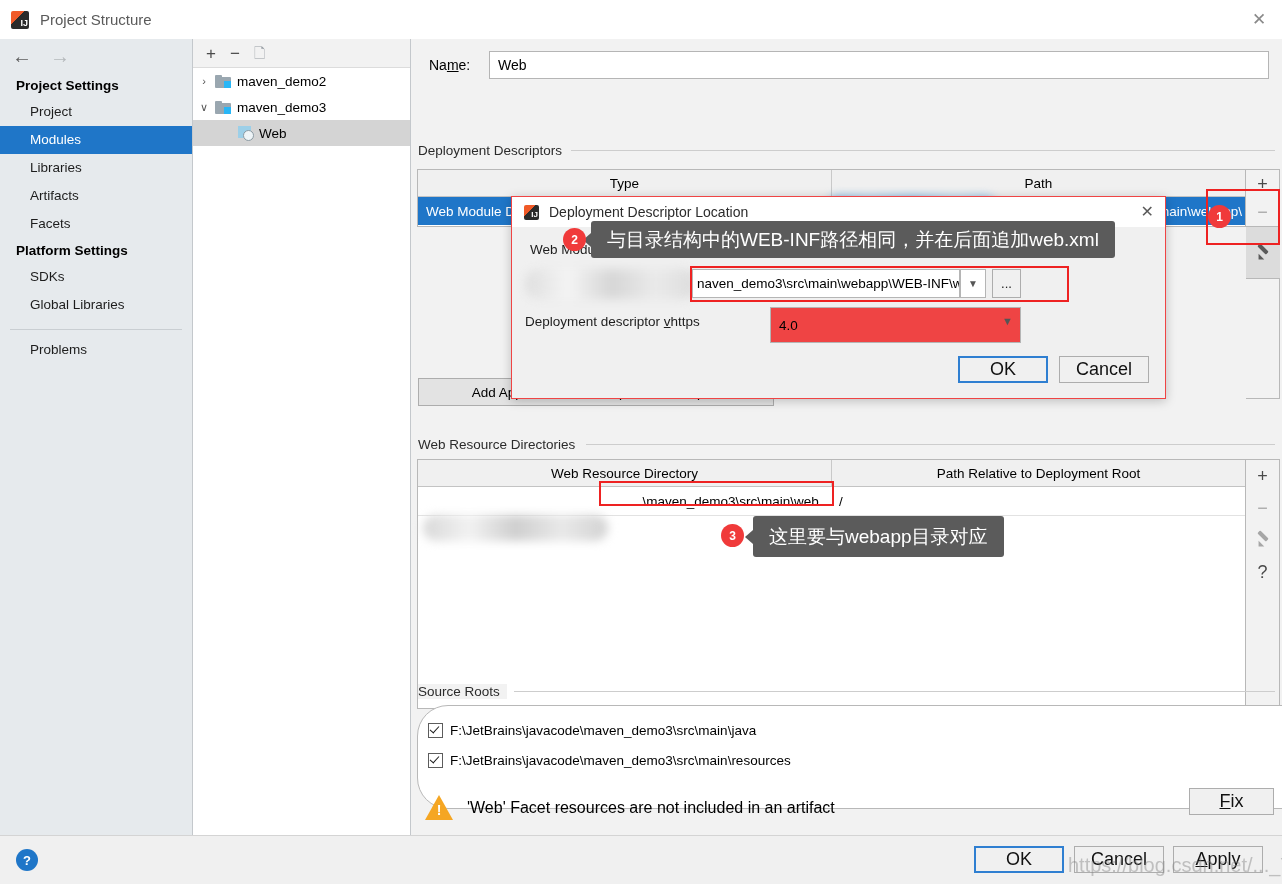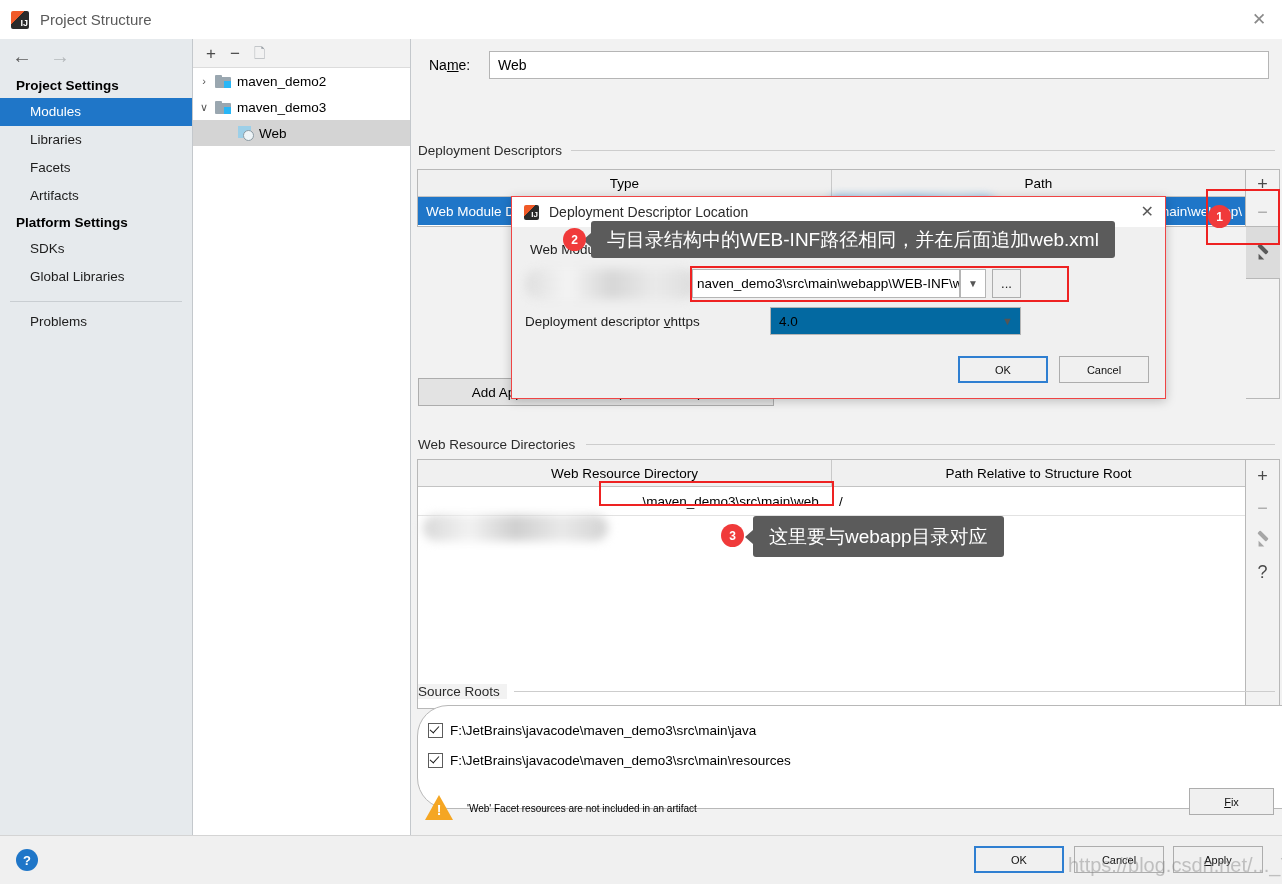--- a/index.html
+++ b/index.html
@@ -136,21 +136,21 @@
     background:#5a5a5a; transform:rotate(45deg); border-radius:1px;
   }
   .pencil::after {
     content:""; position:absolute; left:1px; bottom:1px; border-left:4px solid transparent;
     border-right:4px solid transparent; border-top:4px solid #5a5a5a; transform:rotate(45deg);
   }
   .pencil.dim::before { background:#a6a6a6; }
   .pencil.dim::after { border-top-color:#a6a6a6; }
 
   .btn {
-    background:#f0f0f0; border:1px solid #adadad; font-size:11px; color:#111;
+    background:#f0f0f0; border:1px solid #adadad; font-size:18px; color:#111;
     display:flex; align-items:center; justify-content:center; box-sizing:border-box;
   }
   .btn.primary { border:2px solid #2f7fd1; background:#f0f0f0; }
 
   .addapp-btn {
     position:absolute; left:418px; top:378px; width:356px; height:28px;
     background:#e3e3e3; border:1px solid #adadad; box-sizing:border-box;
     display:flex; align-items:center; justify-content:center; font-size:13.5px;
   }
 
@@ -244,24 +244,25 @@
     <div class="tb-close">✕</div>
   </div>
 
   <div class="sidebar">
     <div class="nav-arrows">
       <span class="arrow">←</span>
       <span class="arrow disabled">→</span>
     </div>
 
     <div class="grp-head">Project Settings</div>
+    <div class="nav-item">Project</div>
     <div class="nav-item selected">Modules</div>
     <div class="nav-item">Libraries</div>
+    <div class="nav-item">Artifacts</div>
     <div class="nav-item">Facets</div>
-    <div class="nav-item">Artifacts</div>
 
     <div class="grp-head">Platform Settings</div>
     <div class="nav-item">SDKs</div>
     <div class="nav-item">Global Libraries</div>
 
     <div class="sidebar-sep"></div>
     <div class="nav-item">Problems</div>
   </div>
 
   <div class="treepanel">
@@ -340,21 +341,21 @@
     <div class="side-tools" style="left:835px; top:240px; height:120px; border-top:none;"></div>
 
     <div class="addapp-btn" style="left:7px; top:339px;">Add Application Server specific descriptor</div>
 
     <div class="group-title" style="left:7px; top:398px;">Web Resource Directories</div>
     <div class="group-line" style="left:175px; top:405px; width:689px;"></div>
 
     <div class="tbl" style="left:6px; top:420px; width:829px; height:250px;">
       <div class="tbl-head">
         <div class="th sep" style="width:414px;">Web Resource Directory</div>
-        <div class="th" style="width:413px;">Path Relative to Structure Root</div>
+        <div class="th" style="width:413px;">Path Relative to Deployment Root</div>
       </div>
       <div class="tbl-row" style="border-bottom:1px solid #e2e2e2;">
         <div class="cell" style="width:414px; justify-content:flex-end; padding-right:2px;">\maven_demo3\src\main\web...</div>
         <div class="cell" style="width:413px; padding-left:7px;">/</div>
       </div>
     </div>
 
     <div class="blur-blob" style="left:12px; top:476px; width:185px; height:26px;
                 background:linear-gradient(90deg,#d8d8d8,#f2f2f2,#cfcfcf,#e9e9e9,#d2d2d2);"></div>
 
@@ -376,21 +377,21 @@
         <span>F:\JetBrains\javacode\maven_demo3\src\main\java</span>
       </div>
       <div class="srcrow">
         <span class="cbx"></span>
         <span>F:\JetBrains\javacode\maven_demo3\src\main\resources</span>
       </div>
     </div>
 
     <div style="position:absolute; left:14px; top:756px; display:flex; align-items:center; gap:14px;">
       <span class="warn-tri"></span>
-      <span style="font-size:10px;">'Web' Facet resources are not included in an artifact</span>
+      <span style="font-size:16px;">'Web' Facet resources are not included in an artifact</span>
     </div>
     <div class="btn" style="position:absolute; left:778px; top:749px; width:85px; height:27px;">
       <u>F</u>
         <span>ix</span>
     </div>
   </div>
 
   <div class="bottombar"></div>
   <div class="help-round">?</div>
   <div class="btn primary" style="position:absolute; left:974px; top:846px; width:90px; height:27px;">OK</div>
@@ -412,21 +413,21 @@
     <div class="blur-blob" style="left:13px; top:72px; width:173px; height:30px;
                 background:linear-gradient(90deg,#dedede,#f4f4f4,#d6d6d6,#eaeaea,#dcdcdc);"></div>
 
     <div class="dlg-input" style="left:180px; top:72px; width:268px; height:29px;">naven_demo3\src\main\webapp\WEB-INF\web.xml</div>
     <div class="combo-arrow" style="left:448px; top:72px; width:26px; height:29px;">▼</div>
     <div class="dots-btn" style="left:480px; top:72px; width:29px; height:29px;">...</div>
 
     <div class="dlg-label" style="left:13px; top:117px;">
       <span>Deployment descriptor </span><u>v</u><span>https</span>
     </div>
-    <div class="dlg-input" style="left:258px; top:110px; width:251px; height:28px; background:#0369a1; padding-left:8px;">4.0</div>
+    <div class="dlg-input" style="left:258px; top:110px; width:251px; height:36px; background:#ef4444; padding-left:8px;">4.0</div>
     <div style="position:absolute; left:490px; top:118px; color:#555; font-size:11px;">▼</div>
 
     <div class="btn primary" style="position:absolute; left:446px; top:159px; width:90px; height:27px;">OK</div>
     <div class="btn" style="position:absolute; left:547px; top:159px; width:90px; height:27px;">Cancel</div>
   </div>
 
   <div class="red-box" style="left:1206px; top:189px; width:74px; height:56px;"></div>
   <div class="red-box" style="left:690px; top:266px; width:379px; height:36px;"></div>
   <div class="red-box" style="left:599px; top:481px; width:235px; height:25px;"></div>
 

